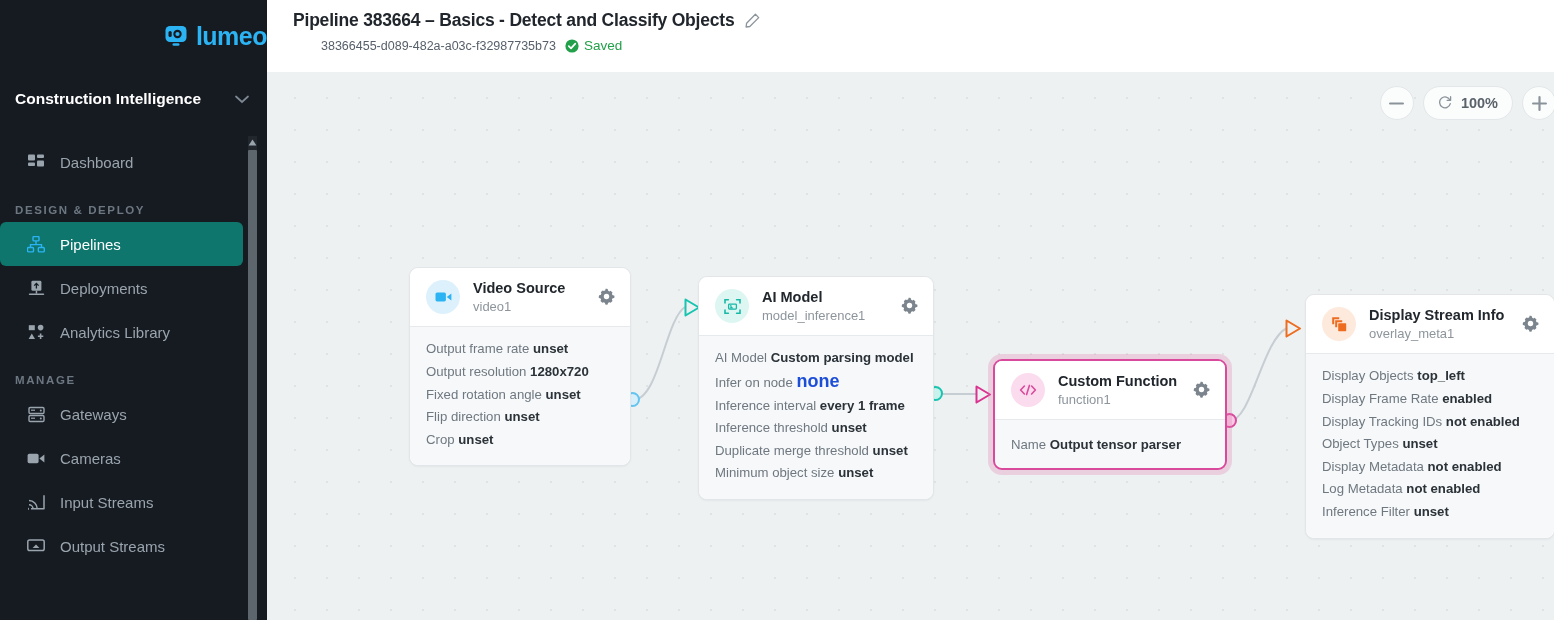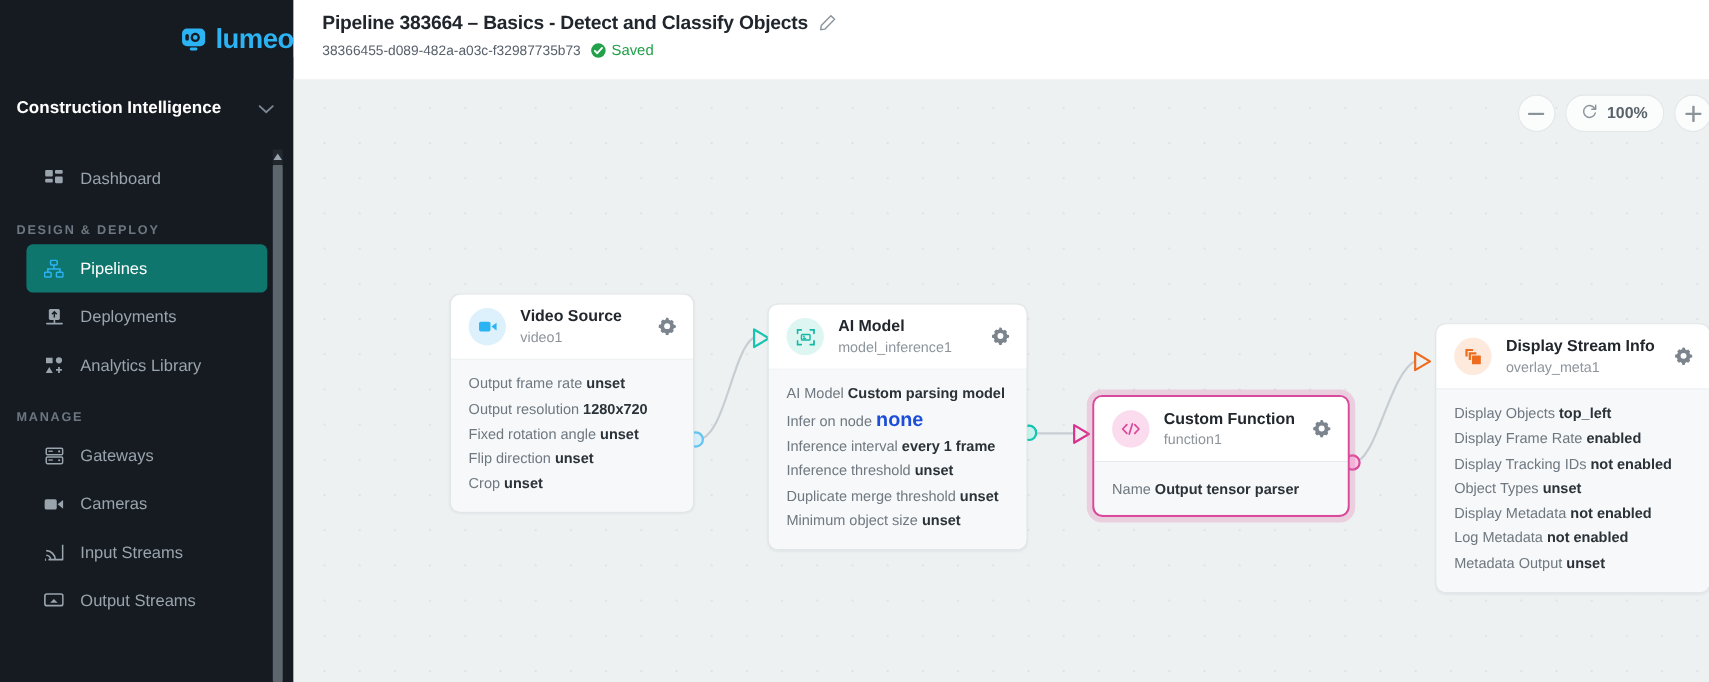--- a/index.html
+++ b/index.html
@@ -23,23 +23,22 @@
   .org-row {
     display: flex; align-items: center; justify-content: space-between;
     padding: 0 18px 0 15px; height: 46px; margin-top: 4px;
   }
   .org-name { color: #ffffff; font-size: 15.5px; font-weight: 700; }
   .chev { color: #7d8893; font-size: 13px; line-height: 1; }
 
   .nav { margin-top: 18px; }
   .nav-item {
     display: flex; align-items: center; gap: 14px;
-    height: 44px; padding-left: 15px; color: #9aa4ad; font-size: 15px;
+    height: 44px; padding-left: 26px; color: #9aa4ad; font-size: 15px;
     position: relative;
-    margin-left: 24px;
   }
   .nav-item .ico { width: 20px; height: 20px; display: flex; align-items: center; justify-content: center; flex: 0 0 20px; }
   .nav-item.active { background: #0f766e; color: #ffffff; border-radius: 6px; margin-right: 24px; }
   .nav-item.active .lbl { color: #ffffff; font-weight: 500; }
   .ext-ico { margin-left: 6px; width: 11px; height: 11px; display:inline-block; }
   .section-label {
     color: #6d7781; font-size: 11.5px; letter-spacing: 1.6px; font-weight: 600;
     padding-left: 15px; margin-top: 20px; margin-bottom: 6px;
   }
   .sb-track {
@@ -54,21 +53,21 @@
     position:absolute; right:10px; top:138px; width:9px; height:9px;
     display:flex; align-items:center; justify-content:center;
   }
 
   
   .main { flex: 1 1 auto; height: 620px; position: relative; background: #ffffff; }
   .header { height: 52px; background: #fff; padding: 10px 0 0 26px; position: relative; z-index: 5; }
   .title-row { display: flex; align-items: center; gap: 10px; }
   .page-title { font-size: 17.5px; font-weight: 700; color: #20262c; letter-spacing: -0.2px; }
   .pencil { width: 15px; height: 15px; color: #8b949c; }
-  .sub-row { display: flex; align-items: center; gap: 9px; margin-top: 7px; }
+  .sub-row { display: flex; align-items: center; gap: 9px; margin-top: 7px; margin-left: 28px; }
   .pipeline-id { font-size: 12.5px; color: #57606a; }
   .saved-badge { display: flex; align-items: center; gap: 6px; }
   .check-ico { width: 13px; height: 13px; }
   .saved-text { color: #22a04a; font-size: 13.5px; }
 
   
   .canvas {
     position: absolute; left: 0; top: 72px; right: 0; bottom: 0;
     background-color: #eef1f2;
     background-image: radial-gradient(#dfe3e5 1.1px, transparent 1.2px);
@@ -444,19 +443,19 @@
             </svg>
           </span>
         </div>
         <div class="node-body">
           <div class="prop"><span>Display Objects</span> <b>top_left</b></div>
           <div class="prop"><span>Display Frame Rate</span> <b>enabled</b></div>
           <div class="prop"><span>Display Tracking IDs</span> <b>not enabled</b></div>
           <div class="prop"><span>Object Types</span> <b>unset</b></div>
           <div class="prop"><span>Display Metadata</span> <b>not enabled</b></div>
           <div class="prop"><span>Log Metadata</span> <b>not enabled</b></div>
-          <div class="prop"><span>Metadata Output</span> <b>unset</b></div>
+          <div class="prop"><span>Inference Filter</span> <b>unset</b></div>
         </div>
       </div>
 
     </div>
   </div>
 </div>
 
 </body></html>

